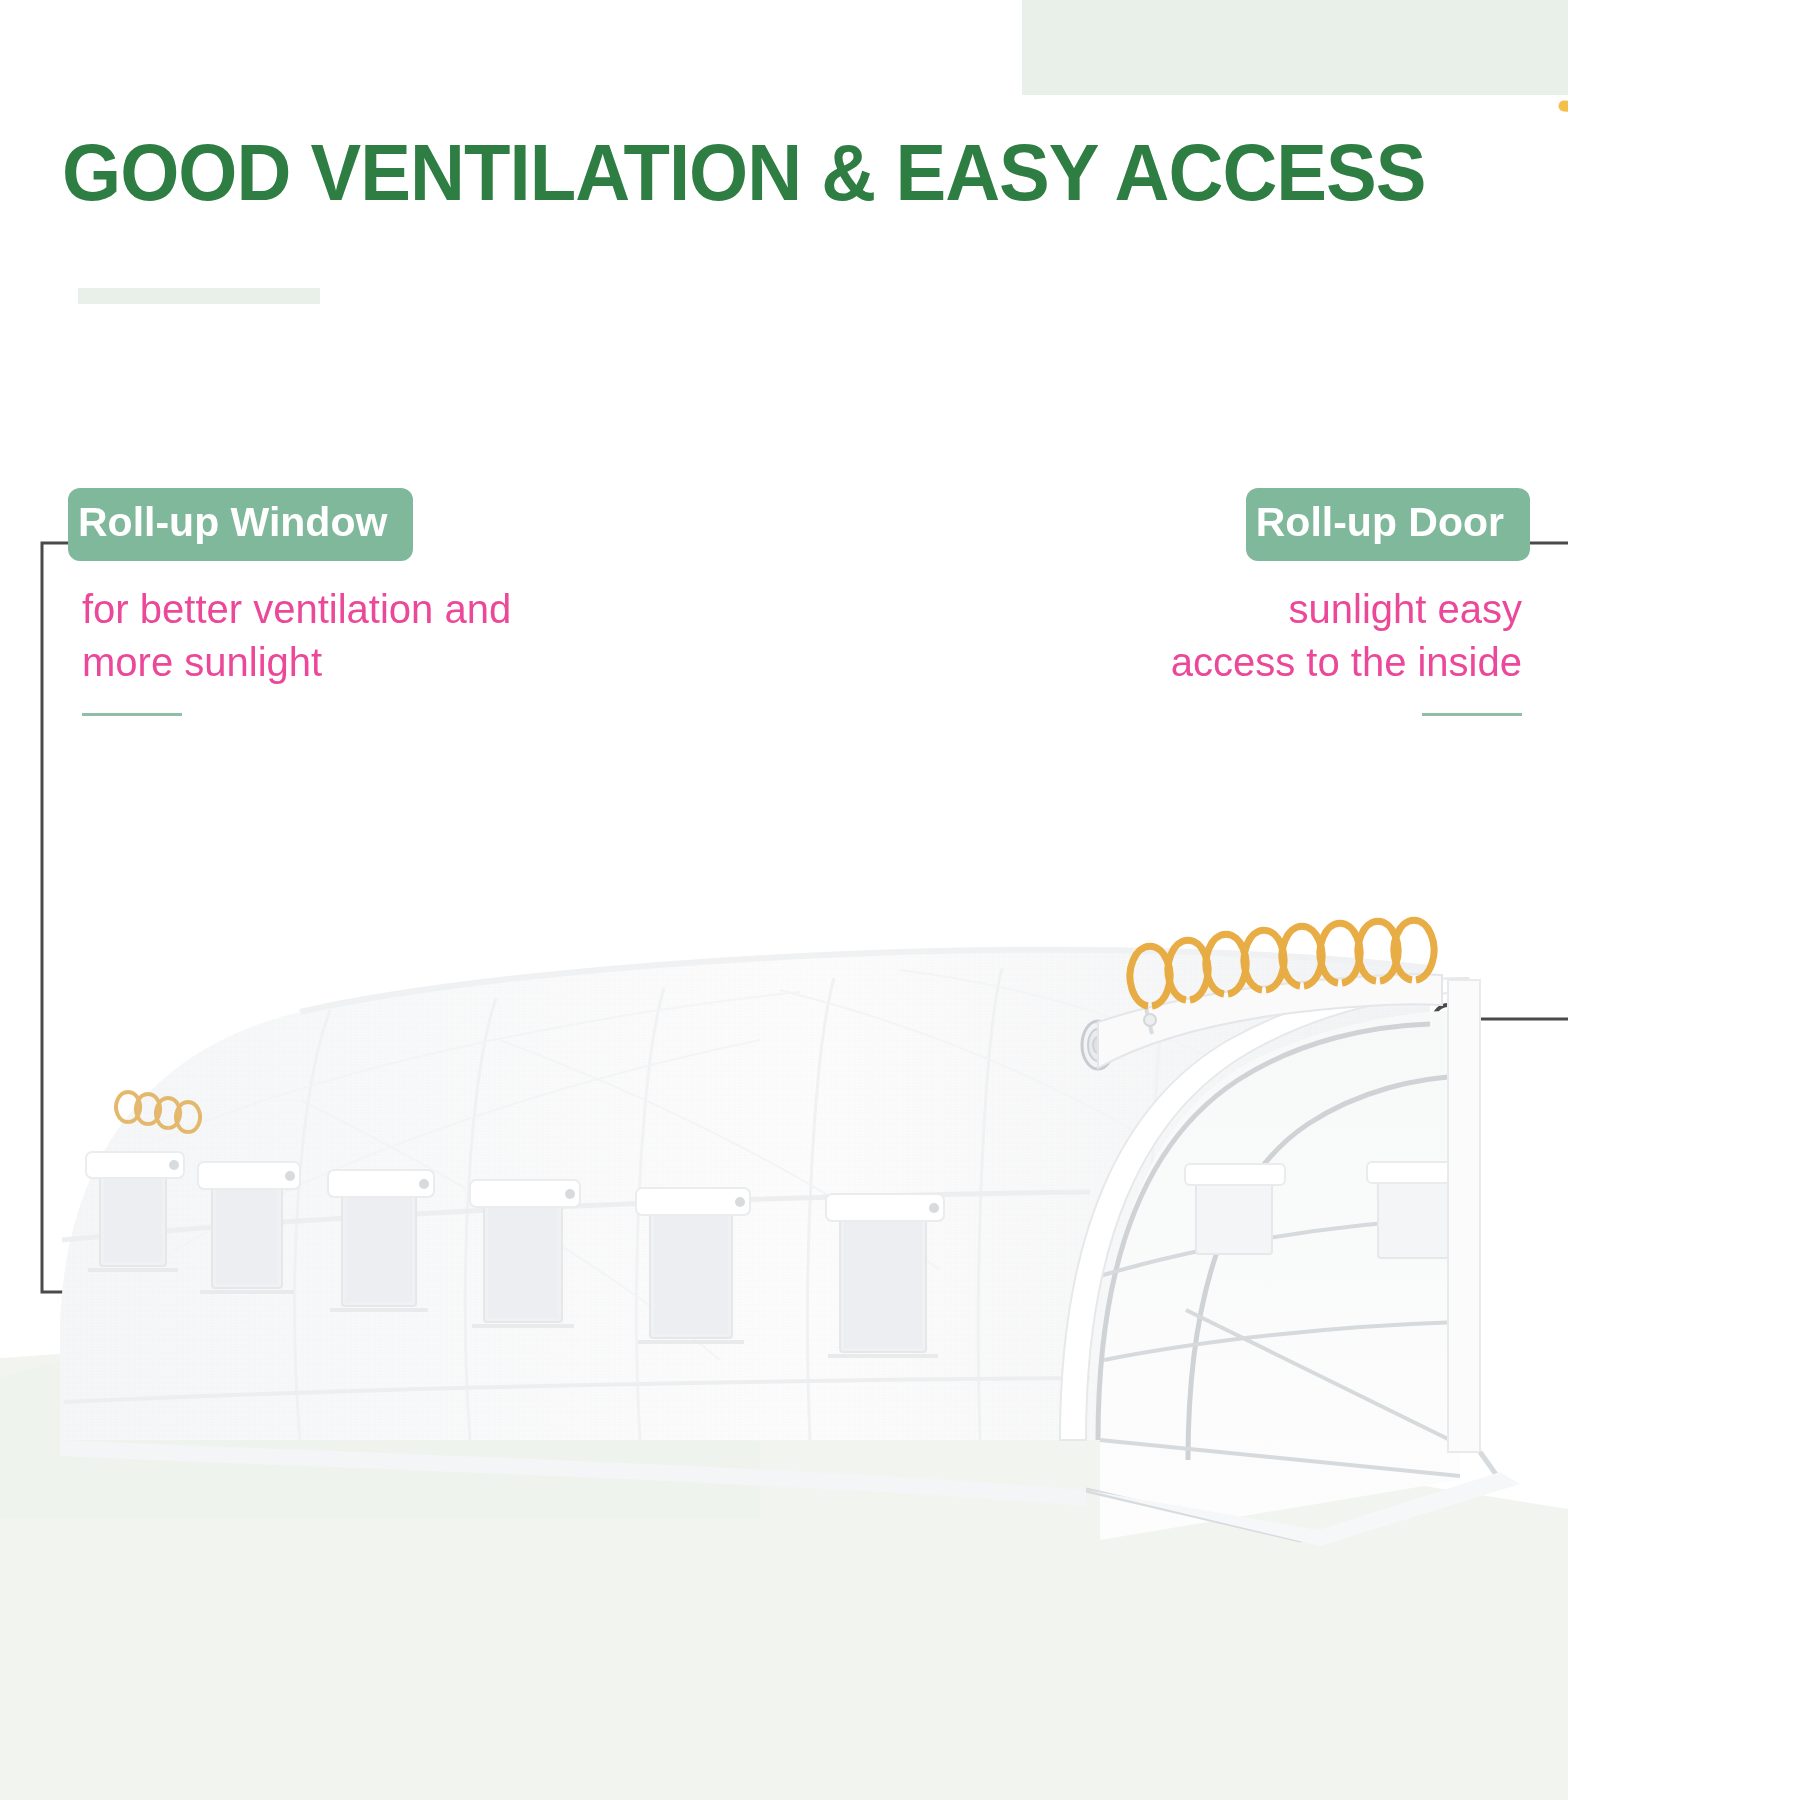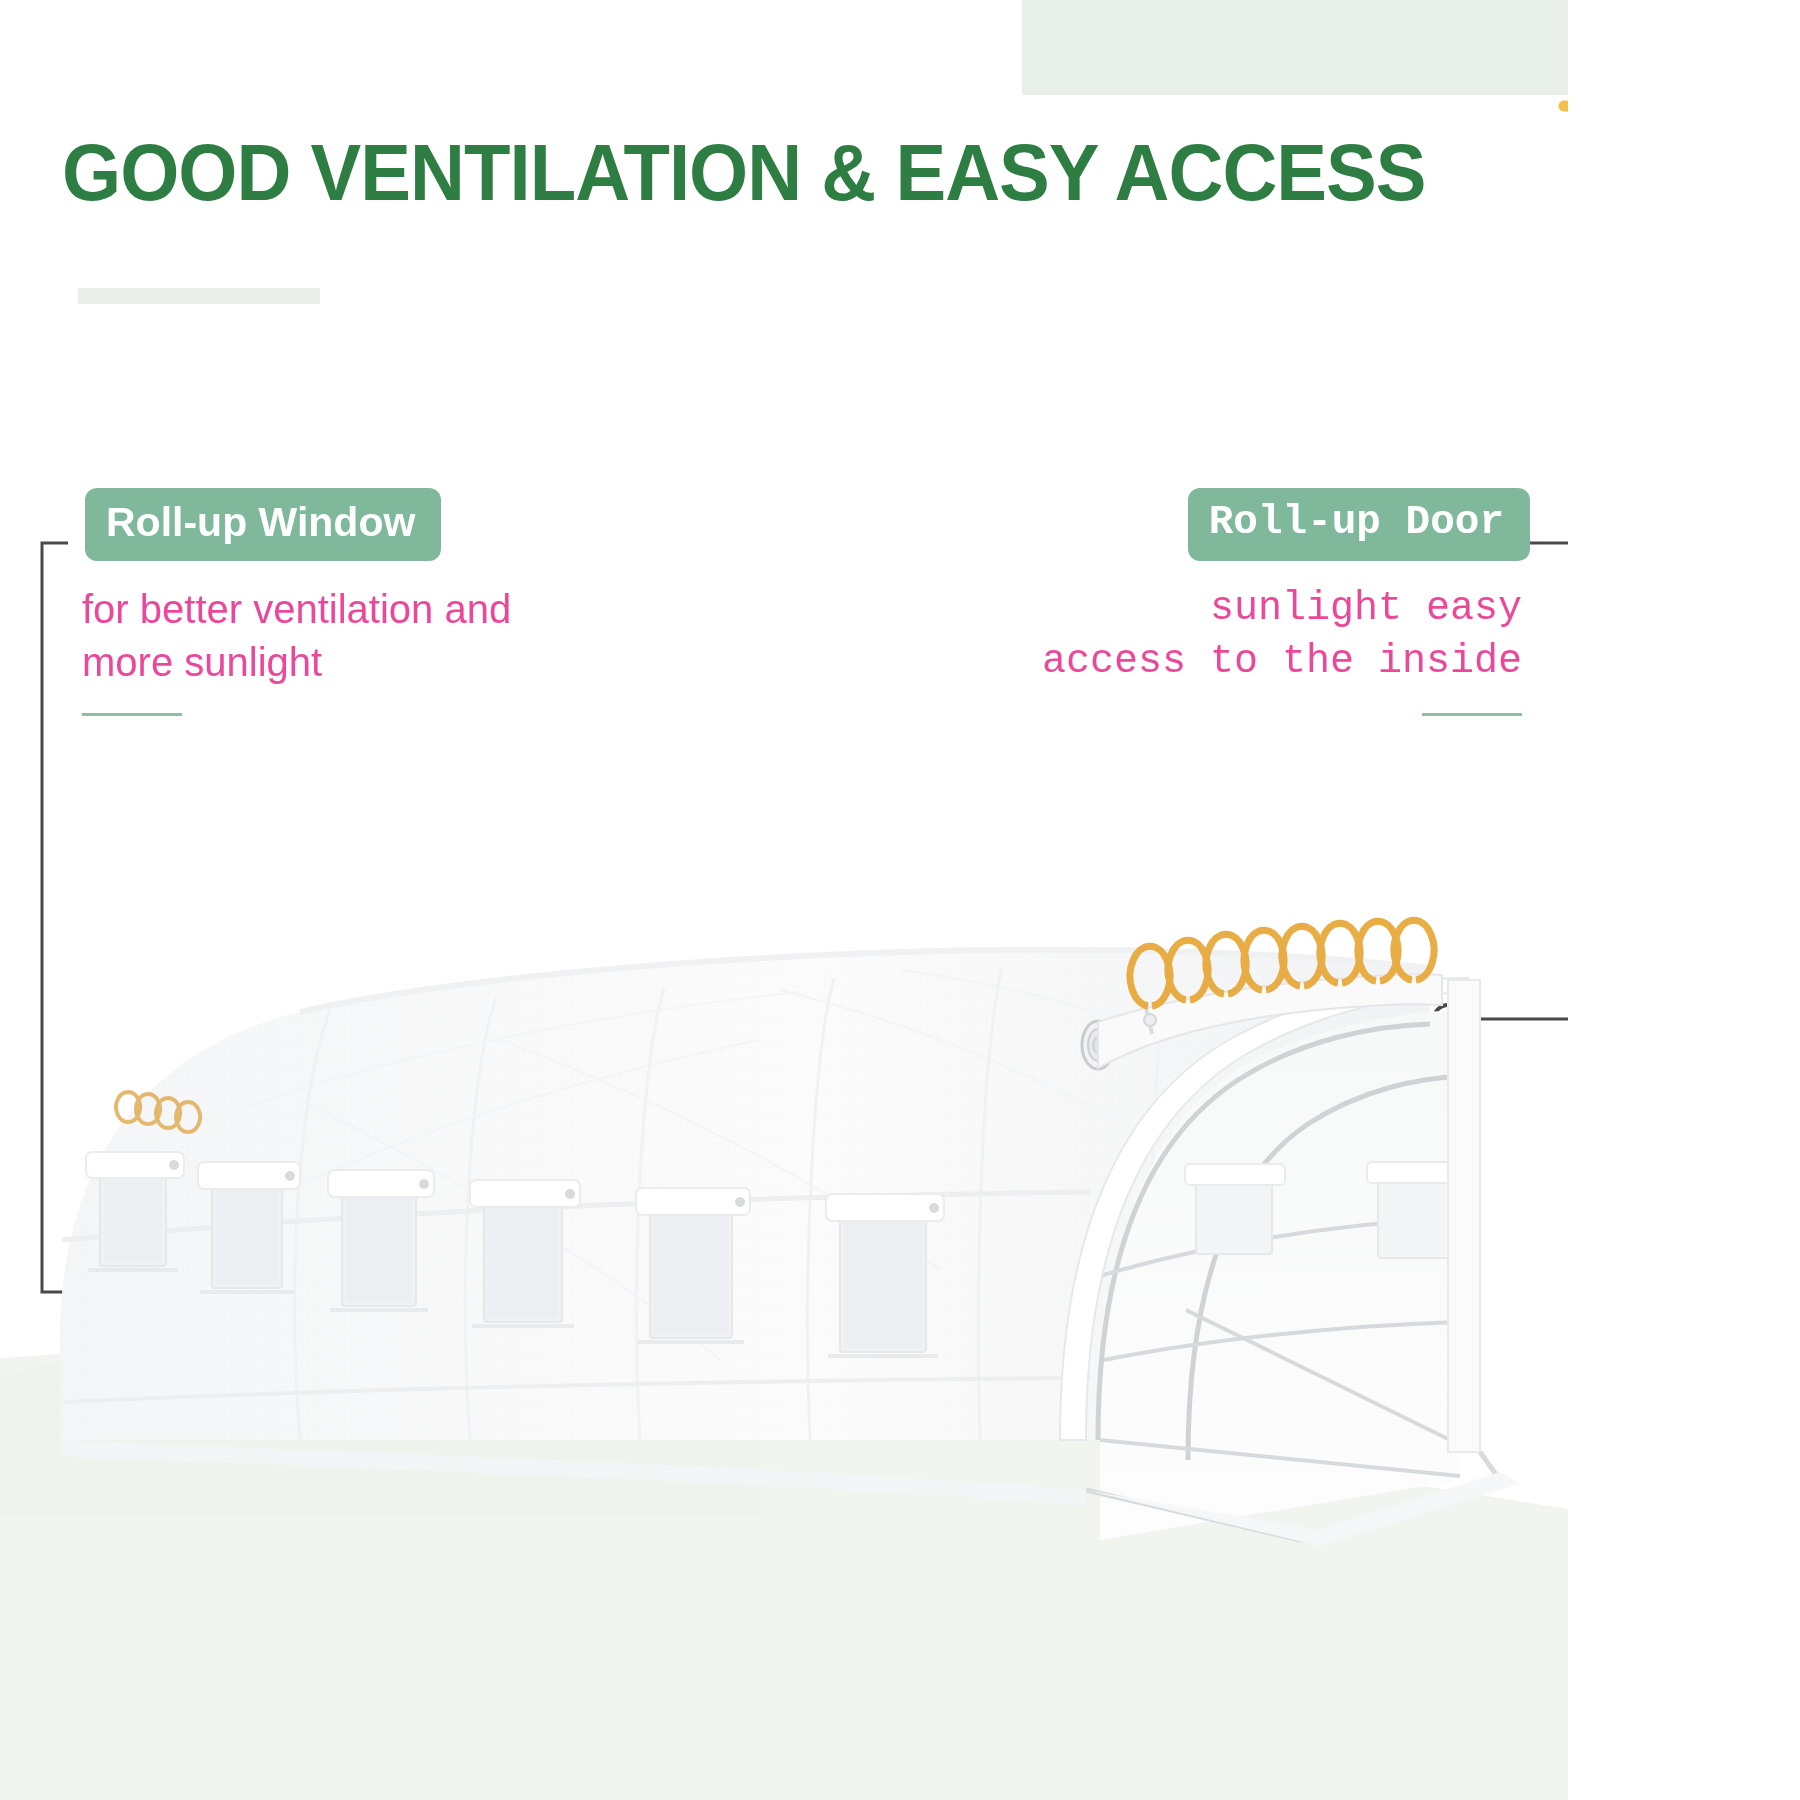--- a/index.html
+++ b/index.html
@@ -45,38 +45,37 @@
   .sun-wrap{position:absolute;left:1548px;top:-6px;width:250px;height:215px;}
 
   
   .callout{position:absolute;}
   .badge{
     display:inline-block;
     background:#7fb89b;
     border-radius:12px;
     color:#ffffff;
     font-size:41px;font-weight:700;
-    padding:14px 26px 18px 21px;
+    padding:14px 26px 18px 10px;
     line-height:1;
     white-space:nowrap;
-    margin-left:17px;
   }
   .desc{
     font-size:40px;line-height:1.32;color:#ec4899;font-weight:400;
     margin-top:22px;white-space:pre-line;
   }
   .rule{
     height:3px;background:#8fbda6;margin-top:24px;width:100px;
   }
 
   .callout-left{left:68px;top:488px;}
   .callout-left .desc{margin-left:14px;}
   .callout-left .rule{margin-left:14px;}
 
-  .callout-right{right:38px;top:488px;text-align:right;font-family:Liberation Mono, monospace;}
+  .callout-right{right:38px;top:488px;text-align:right;}
   .callout-right .desc{margin-right:8px;}
   .callout-right .rule{margin-left:auto;margin-right:8px;}
 
   
   .leader{position:absolute;left:0;top:0;width:1800px;height:1800px;pointer-events:none;}
 
   
   .product{position:absolute;left:0;top:840px;width:1800px;height:760px;}
 </style>
 </head>

